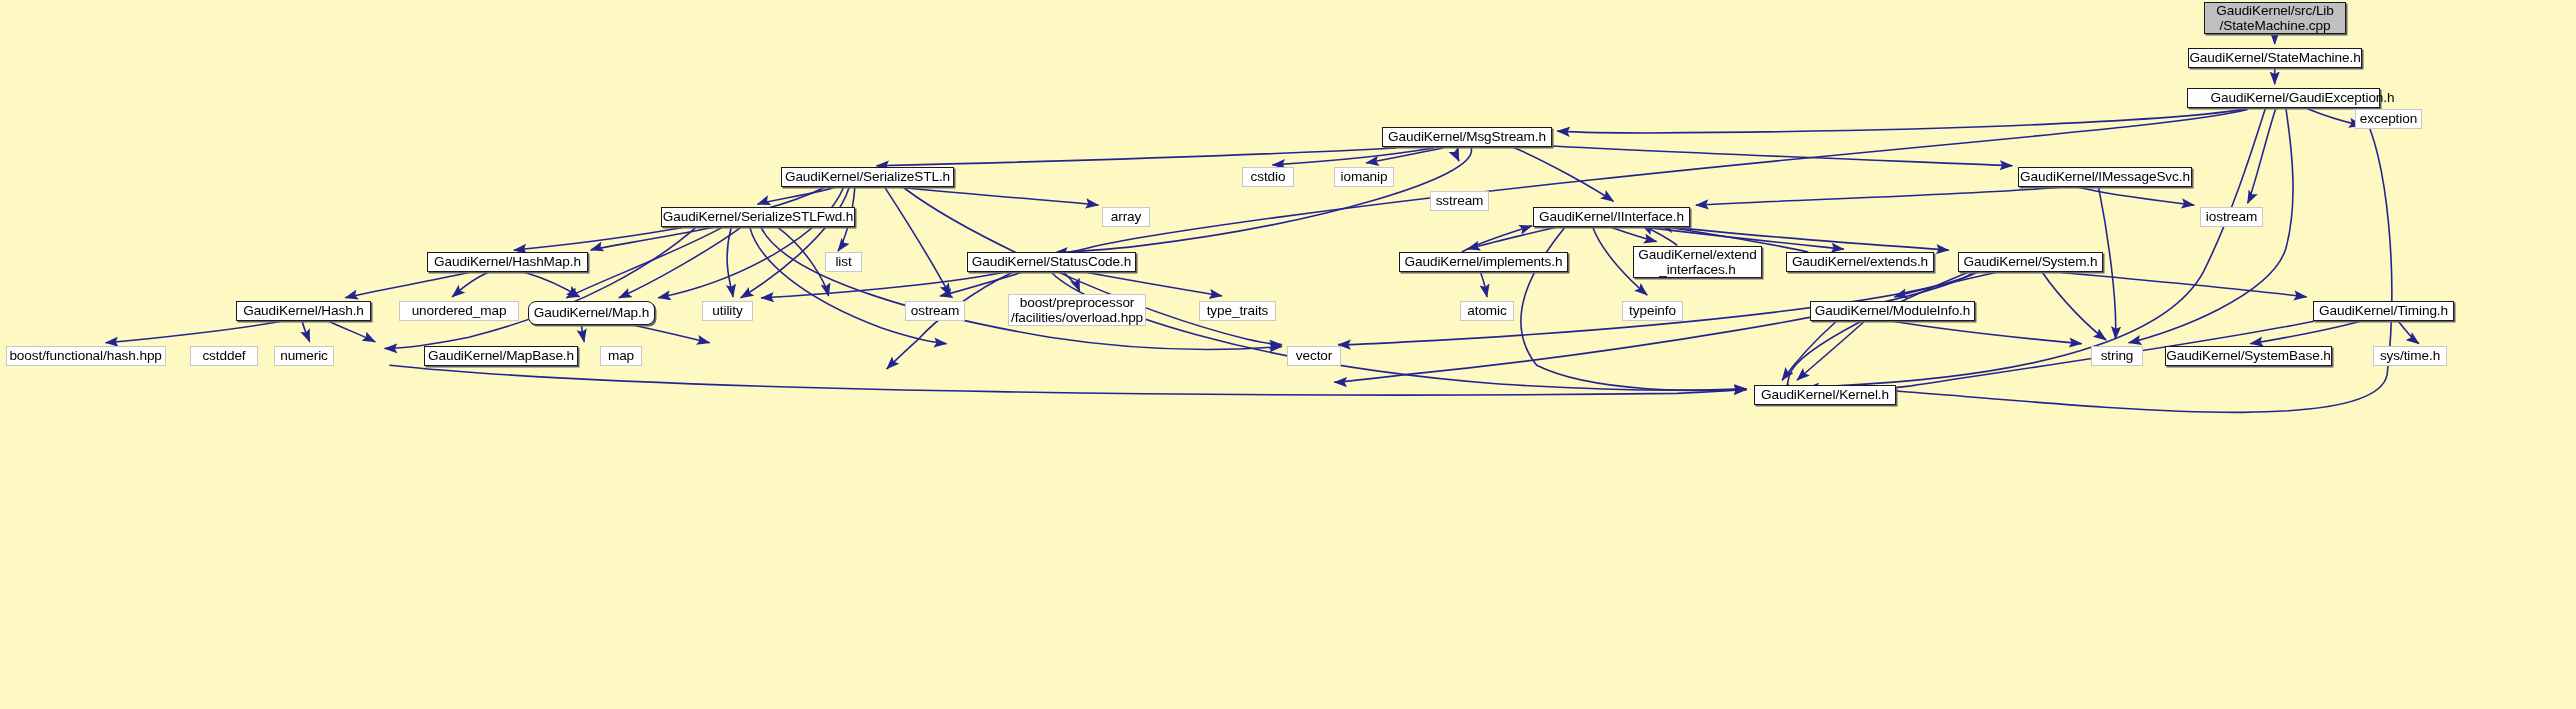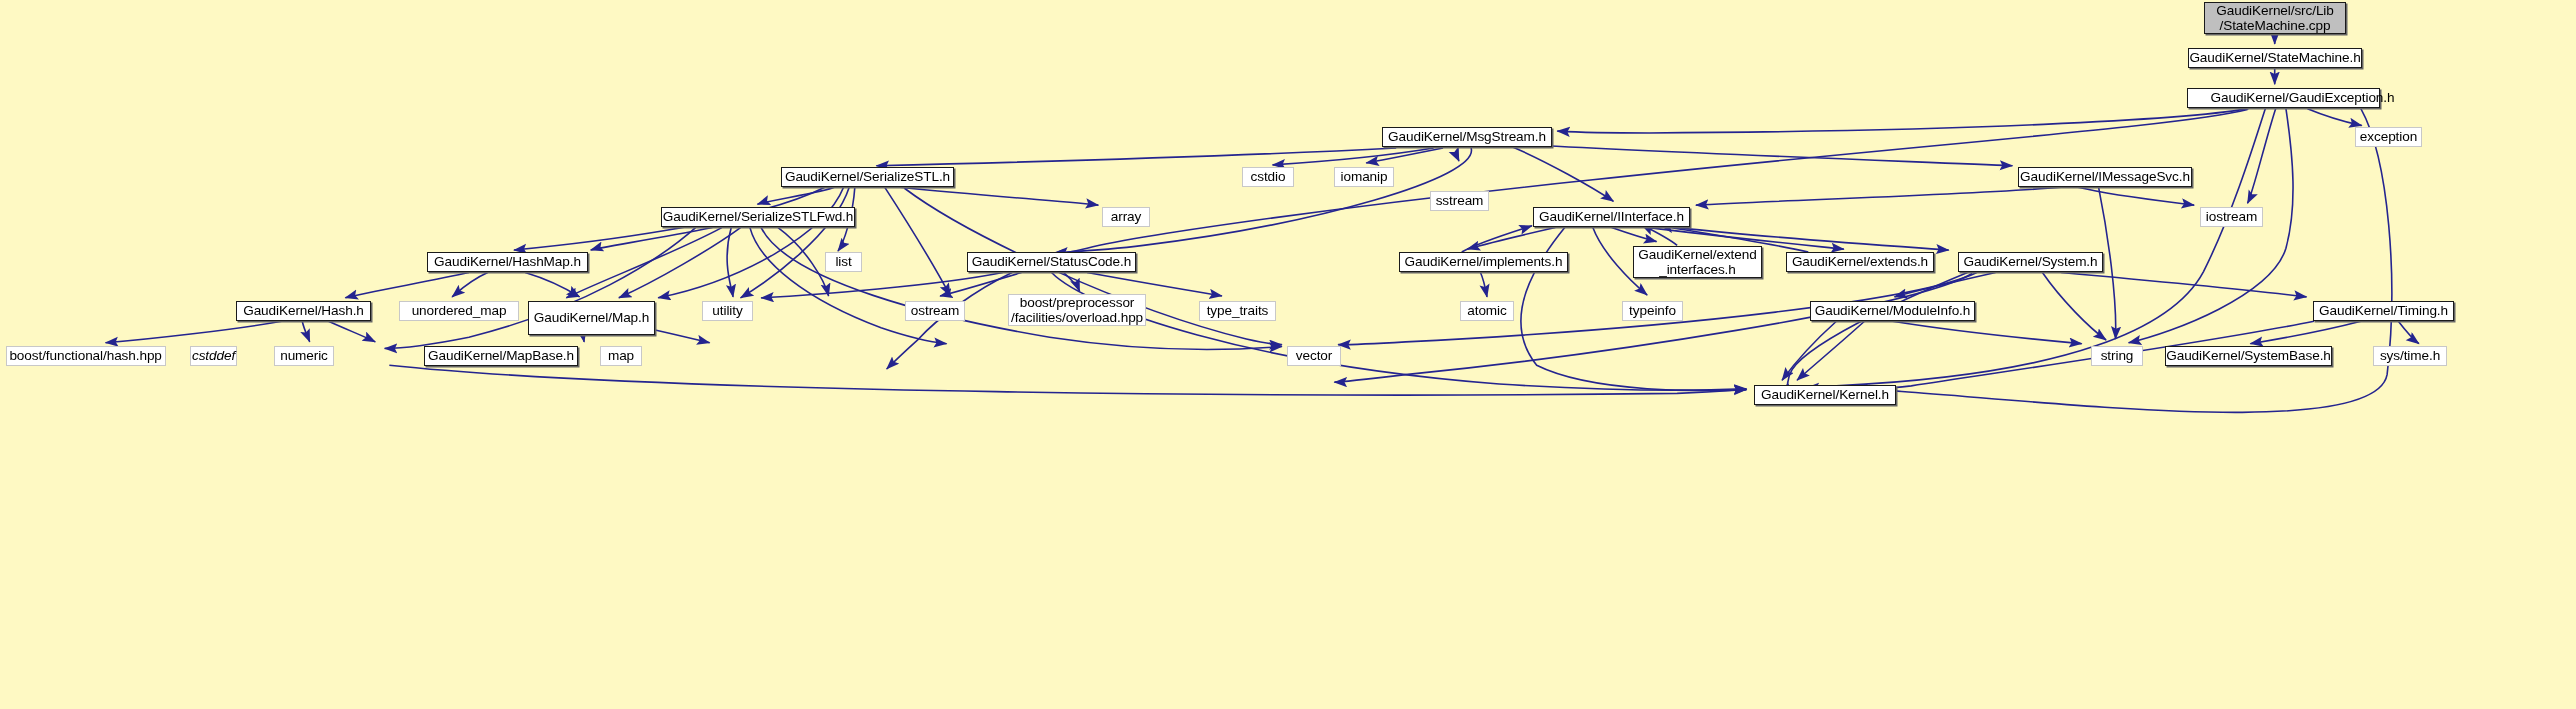--- a/index.html
+++ b/index.html
@@ -165,52 +165,52 @@
       <path d="M2560,343 C2570,356 2578,364 2582,367"></path>
       <path d="M2470,343 C2360,365 2150,395 2040,412 C2000,416 1990,416 1982,416"></path>
 
     </g>
   </svg>
 
   <div class="node root" style="left:2204px; top:1.9px;   width:142px; height:32px;"><span class="node-label">GaudiKernel/src/Lib
 /StateMachine.cpp</span></div>
   <div class="node internal" style="left:2188px; top:48px;  width:174px; height:19.7px;"><span class="node-label">GaudiKernel/StateMachine.h</span></div>
   <div class="node internal" style="left:2187px; top:88px;  width:193px; height:19.7px;padding-left:38px;"><span class="node-label">GaudiKernel/GaudiException.h</span></div>
-  <div class="node external" style="left:2355px; top:127px; width:67px;  height:19.7px;"><span class="node-label">exception</span></div>
+  <div class="node external" style="left:2355px; top:109px; width:67px;  height:19.7px;"><span class="node-label">exception</span></div>
   <div class="node internal" style="left:1382px; top:127px; width:170px; height:19.7px;"><span class="node-label">GaudiKernel/MsgStream.h</span></div>
   <div class="node internal" style="left:781px;  top:167px; width:173px; height:19.7px;"><span class="node-label">GaudiKernel/SerializeSTL.h</span></div>
   <div class="node external" style="left:1242px; top:167px; width:52px;  height:19.7px;"><span class="node-label">cstdio</span></div>
   <div class="node external" style="left:1334px; top:167px; width:60px;  height:19.7px;"><span class="node-label">iomanip</span></div>
   <div class="node external" style="left:1430px; top:167px; width:59px;  height:19.7px;margin-top:24px;"><span class="node-label">sstream</span></div>
   <div class="node internal" style="left:2018px; top:167px; width:174px; height:19.7px;"><span class="node-label">GaudiKernel/IMessageSvc.h</span></div>
   <div class="node internal" style="left:661px;  top:207px; width:194px; height:19.7px;"><span class="node-label">GaudiKernel/SerializeSTLFwd.h</span></div>
   <div class="node external" style="left:1102px; top:207px; width:48px;  height:19.7px;"><span class="node-label">array</span></div>
   <div class="node internal" style="left:1533px; top:207px; width:157px; height:19.7px;justify-content:center;"><span class="node-label">GaudiKernel/IInterface.h</span></div>
   <div class="node external" style="left:2200px; top:207px; width:63px;  height:19.7px;"><span class="node-label">iostream</span></div>
   <div class="node internal" style="left:427px;  top:252px; width:161px; height:19.7px;"><span class="node-label">GaudiKernel/HashMap.h</span></div>
   <div class="node internal" style="left:967px; top:252px; width:169px; height:19.7px;"><span class="node-label">GaudiKernel/StatusCode.h</span></div>
   <div class="node internal" style="left:1399px; top:252px; width:169px; height:20px;"><span class="node-label">GaudiKernel/implements.h</span></div>
   <div class="node internal" style="left:1633px; top:246px; width:129px; height:32px;"><span class="node-label">GaudiKernel/extend
 _interfaces.h</span></div>
   <div class="node internal" style="left:1786px; top:252px; width:148px; height:19.7px;"><span class="node-label">GaudiKernel/extends.h</span></div>
   <div class="node internal" style="left:1958px; top:252px; width:145px; height:19.7px;"><span class="node-label">GaudiKernel/System.h</span></div>
   <div class="node internal" style="left:236px;  top:301px; width:135px; height:19.7px;"><span class="node-label">GaudiKernel/Hash.h</span></div>
   <div class="node external" style="left:399px;  top:301px; width:120px; height:19.7px;"><span class="node-label">unordered_map</span></div>
-  <div class="node internal" style="left:528px;  top:301px; width:127px; height:34px;"><span class="node-label">GaudiKernel/Map.h</span></div>
+  <div class="node internal" style="left:528px;  top:301px; width:127px; height:24px;border-radius:8px;"><span class="node-label">GaudiKernel/Map.h</span></div>
   <div class="node external" style="left:702px;  top:301px; width:51px;  height:19.7px;"><span class="node-label">utility</span></div>
   <div class="node external" style="left:905px;  top:301px; width:60px;  height:19.7px;"><span class="node-label">ostream</span></div>
   <div class="node external" style="left:1008px; top:294px; width:138px; height:32px;"><span class="node-label">boost/preprocessor
 /facilities/overload.hpp</span></div>
   <div class="node external" style="left:1199px; top:301px; width:77px;  height:19.7px;"><span class="node-label">type_traits</span></div>
   <div class="node external" style="left:1460px; top:301px; width:54px;  height:19.7px;"><span class="node-label">atomic</span></div>
   <div class="node external" style="left:1622px; top:301px; width:61px;  height:19.7px;"><span class="node-label">typeinfo</span></div>
   <div class="node internal" style="left:1810px; top:301px; width:165px; height:19.7px;"><span class="node-label">GaudiKernel/ModuleInfo.h</span></div>
   <div class="node internal" style="left:2313px; top:301px; width:141px; height:19.7px;"><span class="node-label">GaudiKernel/Timing.h</span></div>
   <div class="node external" style="left:5.6px;    top:346px; width:160px; height:19.7px;"><span class="node-label">boost/functional/hash.hpp</span></div>
-  <div class="node external" style="left:190px;  top:346px; width:47px;  height:19.7px;font-style:italic;"><span class="node-label">cstddef</span></div>
+  <div class="node external" style="left:190px;  top:346px; width:68px;  height:19.7px;"><span class="node-label">cstddef</span></div>
   <div class="node external" style="left:274px;  top:346px; width:60px;  height:19.7px;"><span class="node-label">numeric</span></div>
   <div class="node internal" style="left:424px;  top:346px; width:154px; height:19.7px;"><span class="node-label">GaudiKernel/MapBase.h</span></div>
   <div class="node external" style="left:600px;  top:346px; width:42px;  height:19.7px;"><span class="node-label">map</span></div>
   <div class="node external" style="left:1287px; top:346px; width:54px;  height:19.7px;"><span class="node-label">vector</span></div>
   <div class="node external" style="left:2091px; top:346px; width:52px;  height:19.7px;"><span class="node-label">string</span></div>
   <div class="node internal" style="left:2165px; top:346px; width:167px; height:19.7px;"><span class="node-label">GaudiKernel/SystemBase.h</span></div>
   <div class="node external" style="left:2373px; top:346px; width:74px;  height:19.7px;"><span class="node-label">sys/time.h</span></div>
   <div class="node internal" style="left:1754px; top:385px; width:142px; height:19.7px;"><span class="node-label">GaudiKernel/Kernel.h</span></div>
 
   <div class="node external" style="left:825px;  top:252px; width:37px;  height:19.7px;"><span class="node-label">list</span></div>

